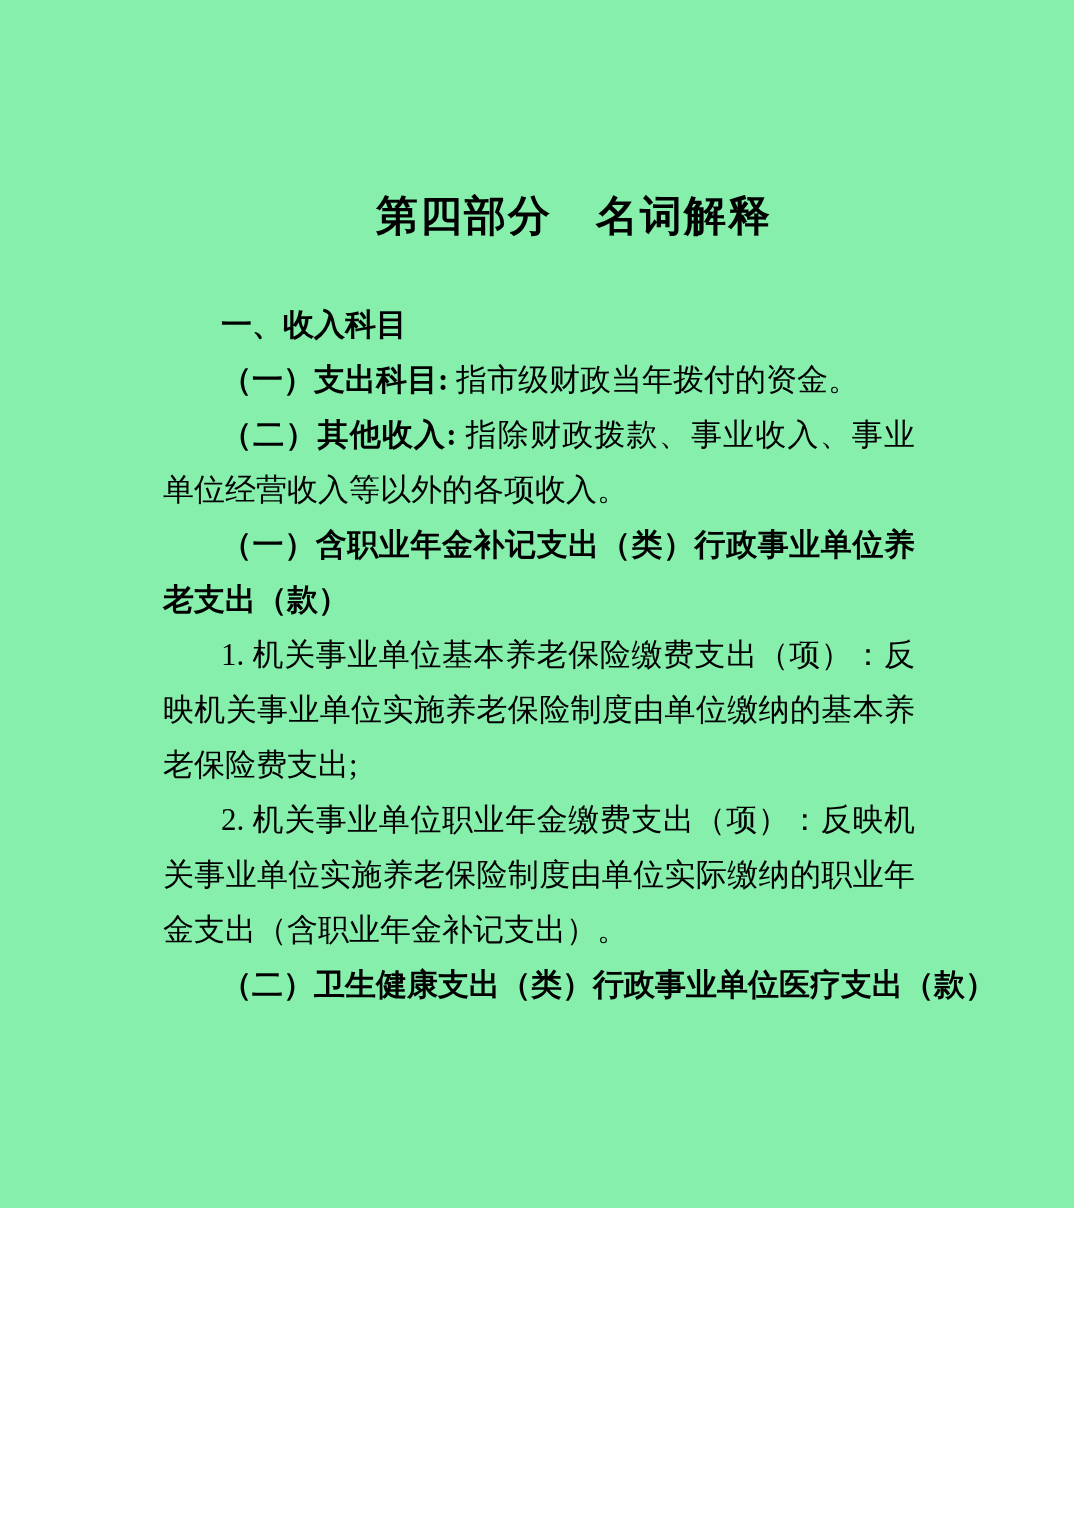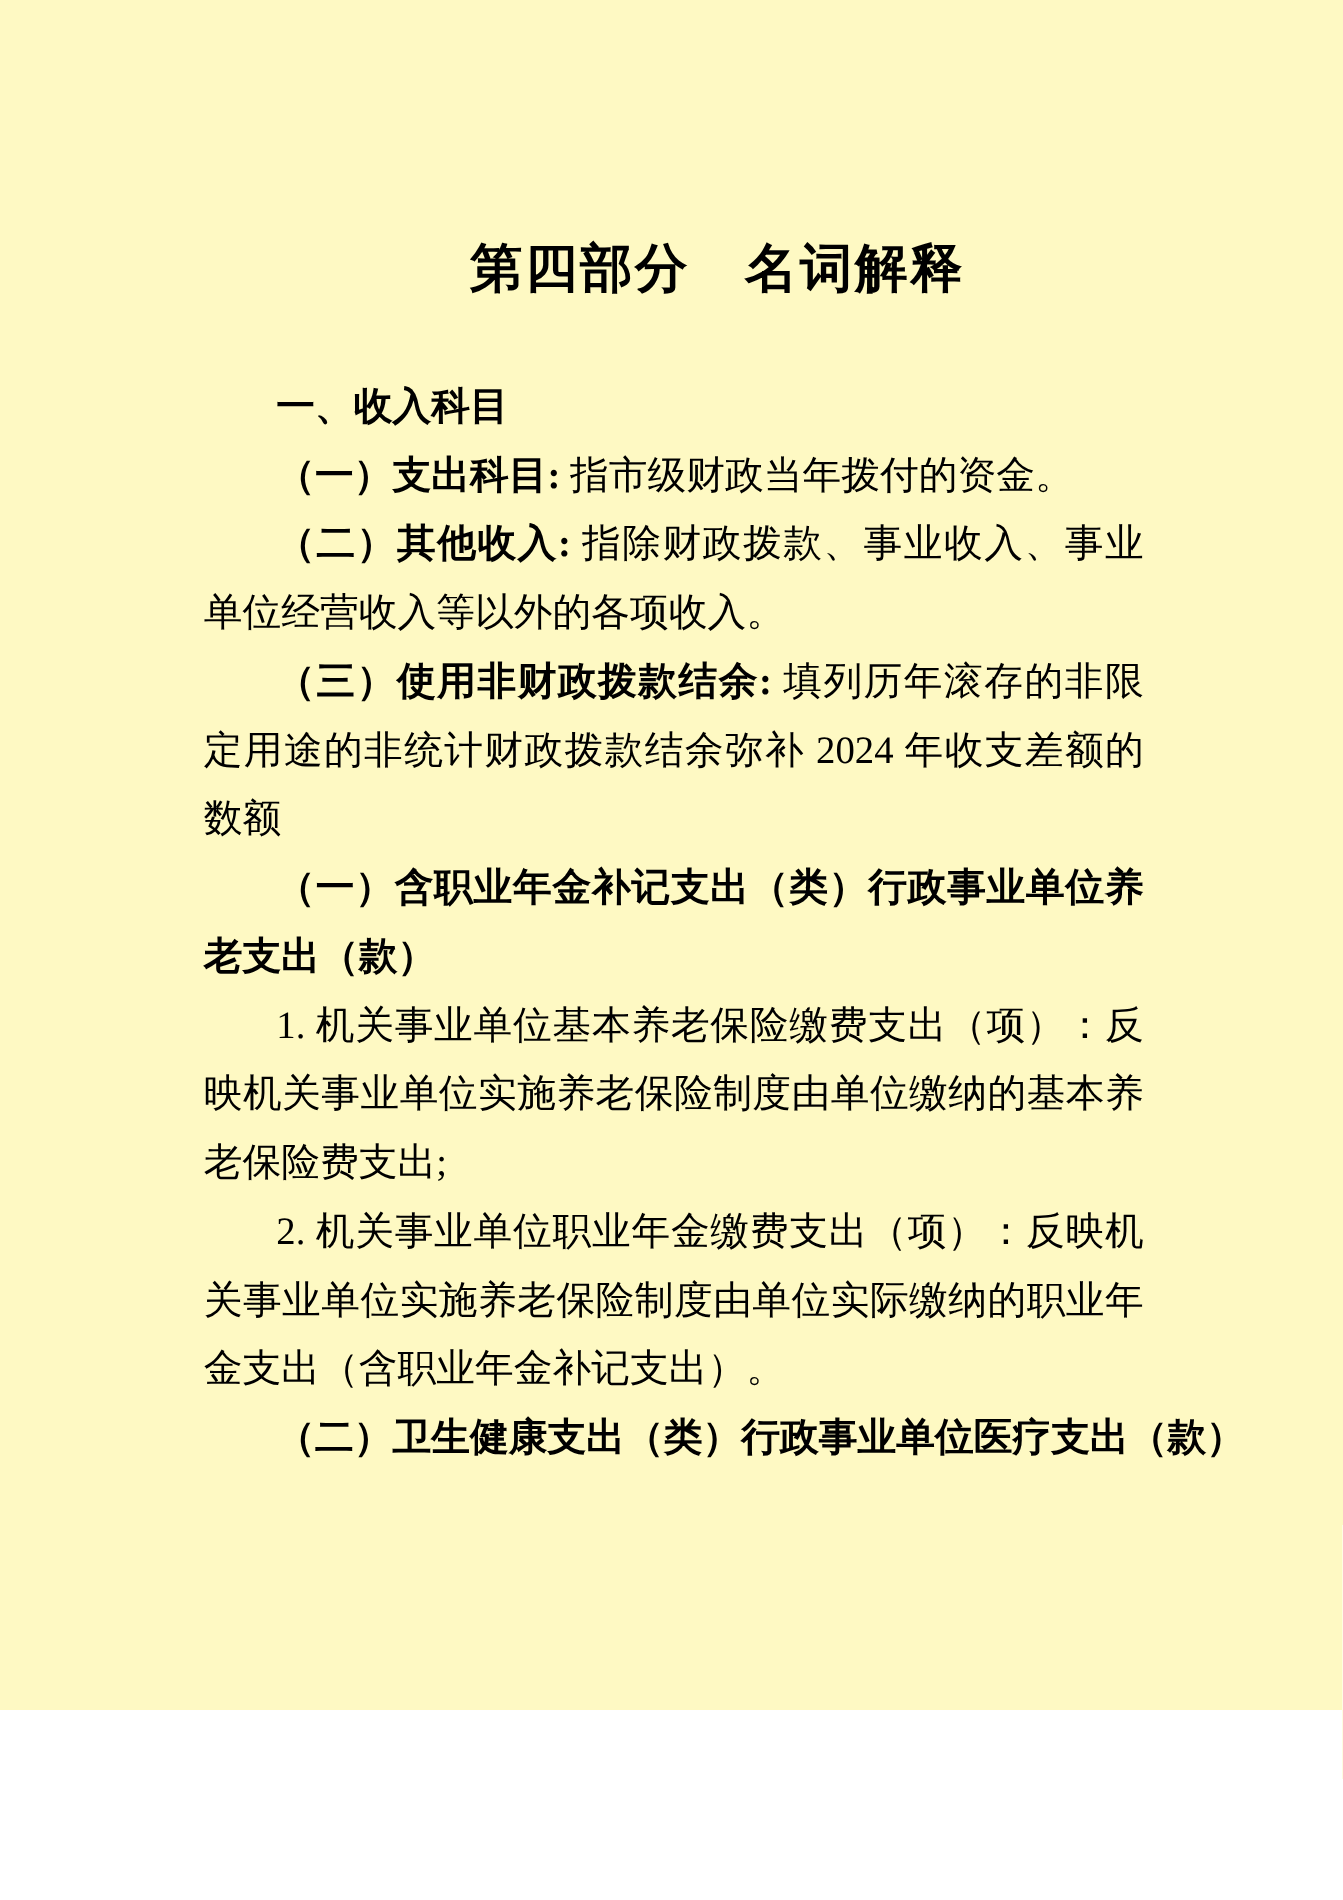--- a/index.html
+++ b/index.html
@@ -1,20 +1,20 @@
 <!DOCTYPE html>
 <html lang="zh"><head>
 <meta charset="utf-8">
 <style>
   html, body { margin: 0; padding: 0; background: #ffffff; }
   .page {
     position: relative;
     width: 1074px;
-    height: 1368px;
-    background: #fef9c3;
+    height: 1208px;
+    background: #86efac;
     color: #000000;
     font-family: "Liberation Serif", "DejaVu Serif", serif;
     overflow: hidden;
   }
   .content {
     position: absolute;
     left: 163px;
     top: 185px;
     width: 752px;
   }
@@ -59,21 +59,20 @@
   <div class="content">
 
     <h1 class="doc-title">第四部分　名词解释</h1>
 
     <p class="para bold">一、收入科目</p>
 
     <p class="para"><span class="lead">（一）支出科目:</span><span> 指市级财政当年拨付的资金。</span></p>
 
     <p class="para"><span class="lead">（二）其他收入:</span><span> 指除财政拨款、事业收入、事业单位经营收入等以外的各项收入。</span></p>
 
-    <p class="para"><span class="lead">（三）使用非财政拨款结余:</span><span> 填列历年滚存的非限定用途的非统计财政拨款结余弥补 2024 年收支差额的数额</span></p>
 
 
     <p class="para bold">（一）含职业年金补记支出（类）行政事业单位养老支出（款）</p>
 
     <p class="para">1. 机关事业单位基本养老保险缴费支出（项）：反映机关事业单位实施养老保险制度由单位缴纳的基本养老保险费支出;</p>
 
     <p class="para">2. 机关事业单位职业年金缴费支出（项）：反映机关事业单位实施养老保险制度由单位实际缴纳的职业年金支出（含职业年金补记支出）。</p>
 
     <p class="para bold nowrap">（二）卫生健康支出（类）行政事业单位医疗支出（款）</p>
 

